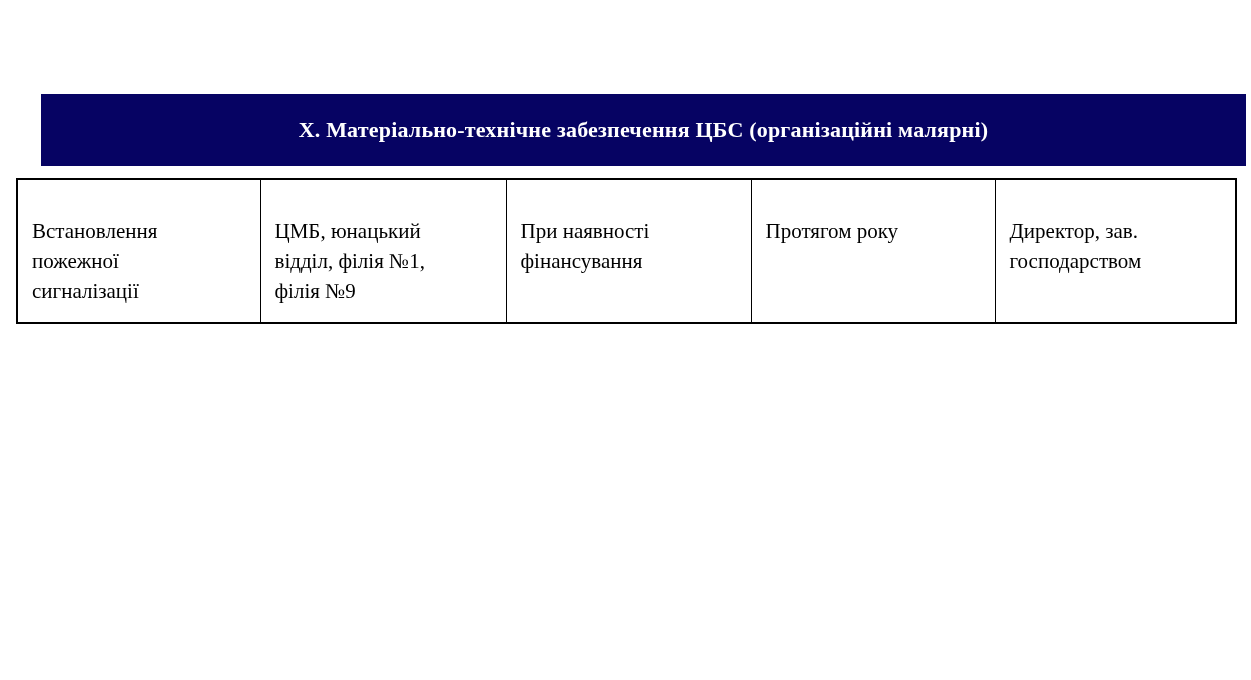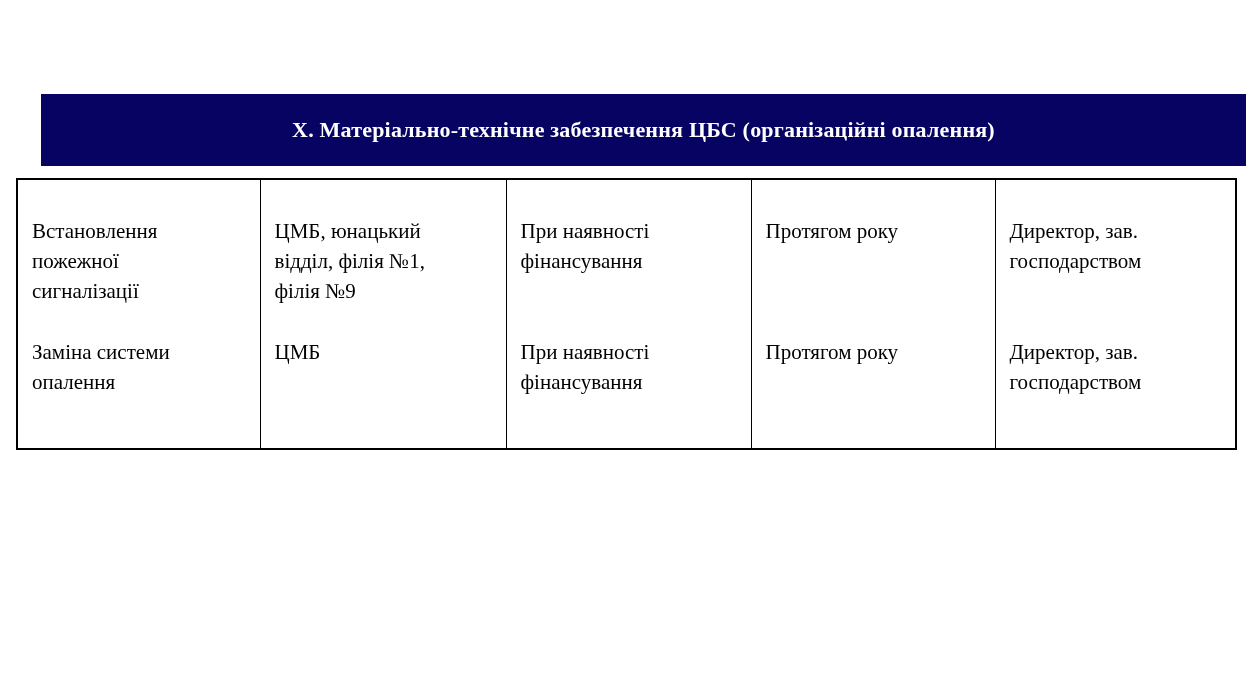--- a/index.html
+++ b/index.html
@@ -74,21 +74,21 @@
   tr.row-1 td { height: 144px; padding-top: 36px; }
   tr.row-2 td { height: 86px;  padding-top: 12px; }
   tr.row-3 td { height: 126px; padding-top: 14px; }
 </style>
 </head>
 <body>
 
 <div class="page">
 
   <div class="banner">
-    <div class="banner-title">X. Матеріально-технічне забезпечення ЦБС (організаційні опалення)</div>
+    <div class="banner-title">X. Матеріально-технічне забезпечення ЦБС (організаційні малярні)</div>
   </div>
 
   <table class="plan">
     <colgroup>
       <col class="c1">
         <col class="c2">
         <col class="c3">
         <col class="c4">
         <col class="c5">
     </colgroup>
@@ -99,26 +99,16 @@
 сигналізації</td>
         <td>ЦМБ, юнацький
 відділ, філія №1,
 філія №9</td>
         <td>При наявності
 фінансування</td>
         <td>Протягом року</td>
         <td>Директор, зав.
 господарством</td>
       </tr>
-      <tr class="row-3">
-        <td>Заміна системи
-опалення</td>
-        <td>ЦМБ</td>
-        <td>При наявності
-фінансування</td>
-        <td>Протягом року</td>
-        <td>Директор, зав.
-господарством</td>
-      </tr>
     </tbody>
   </table>
 
 </div>
 
 </body></html>

